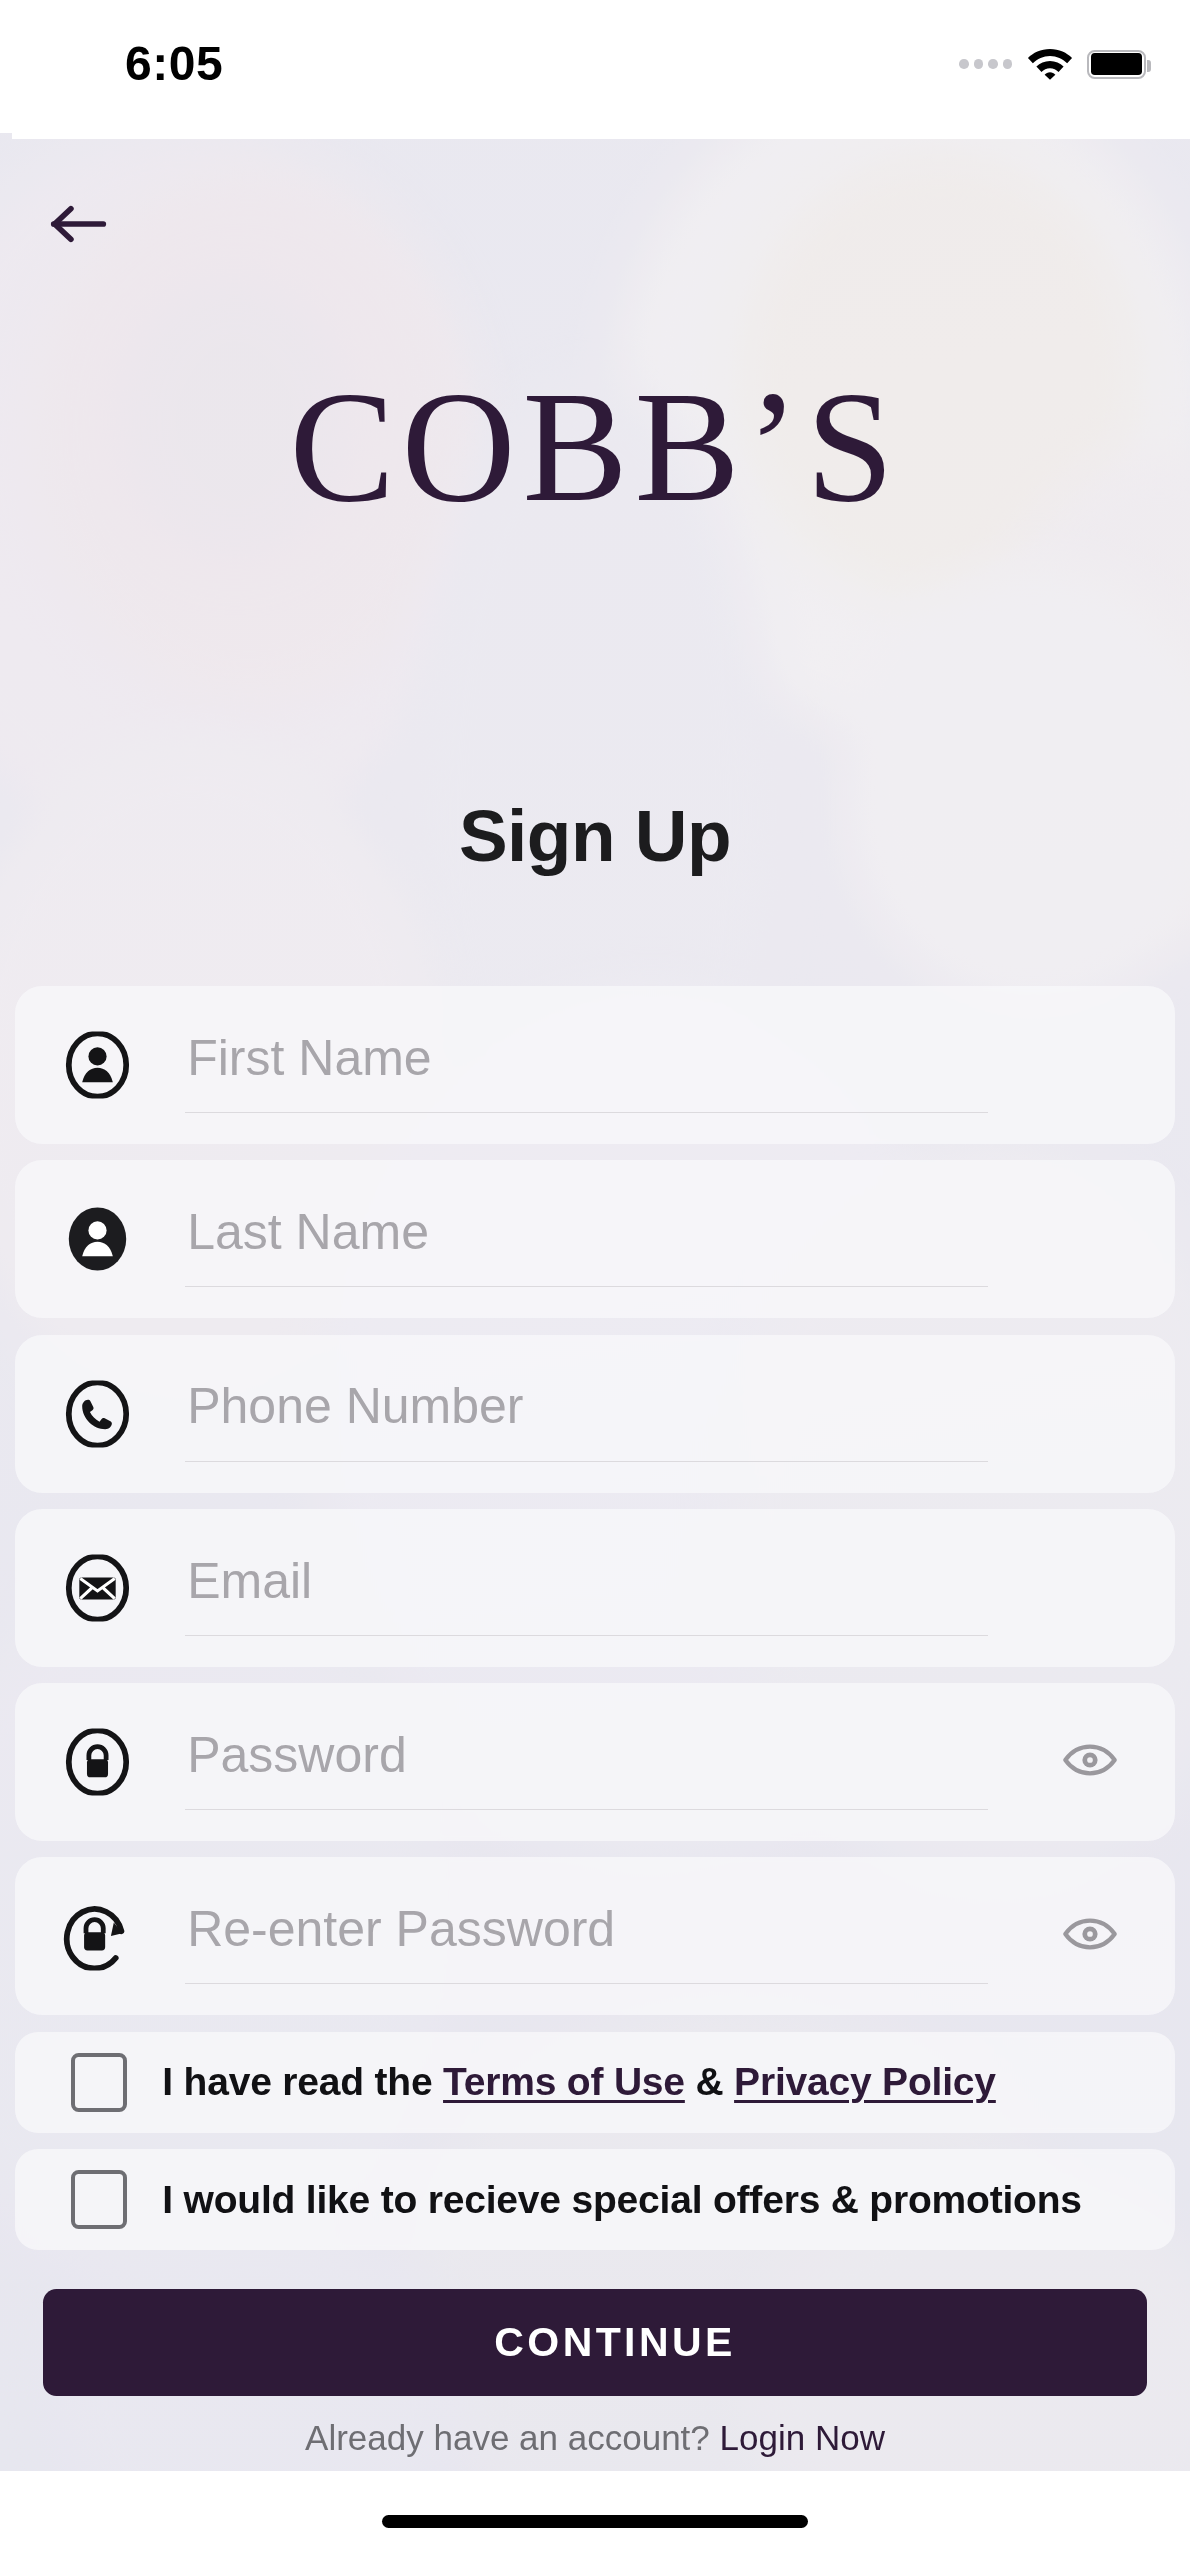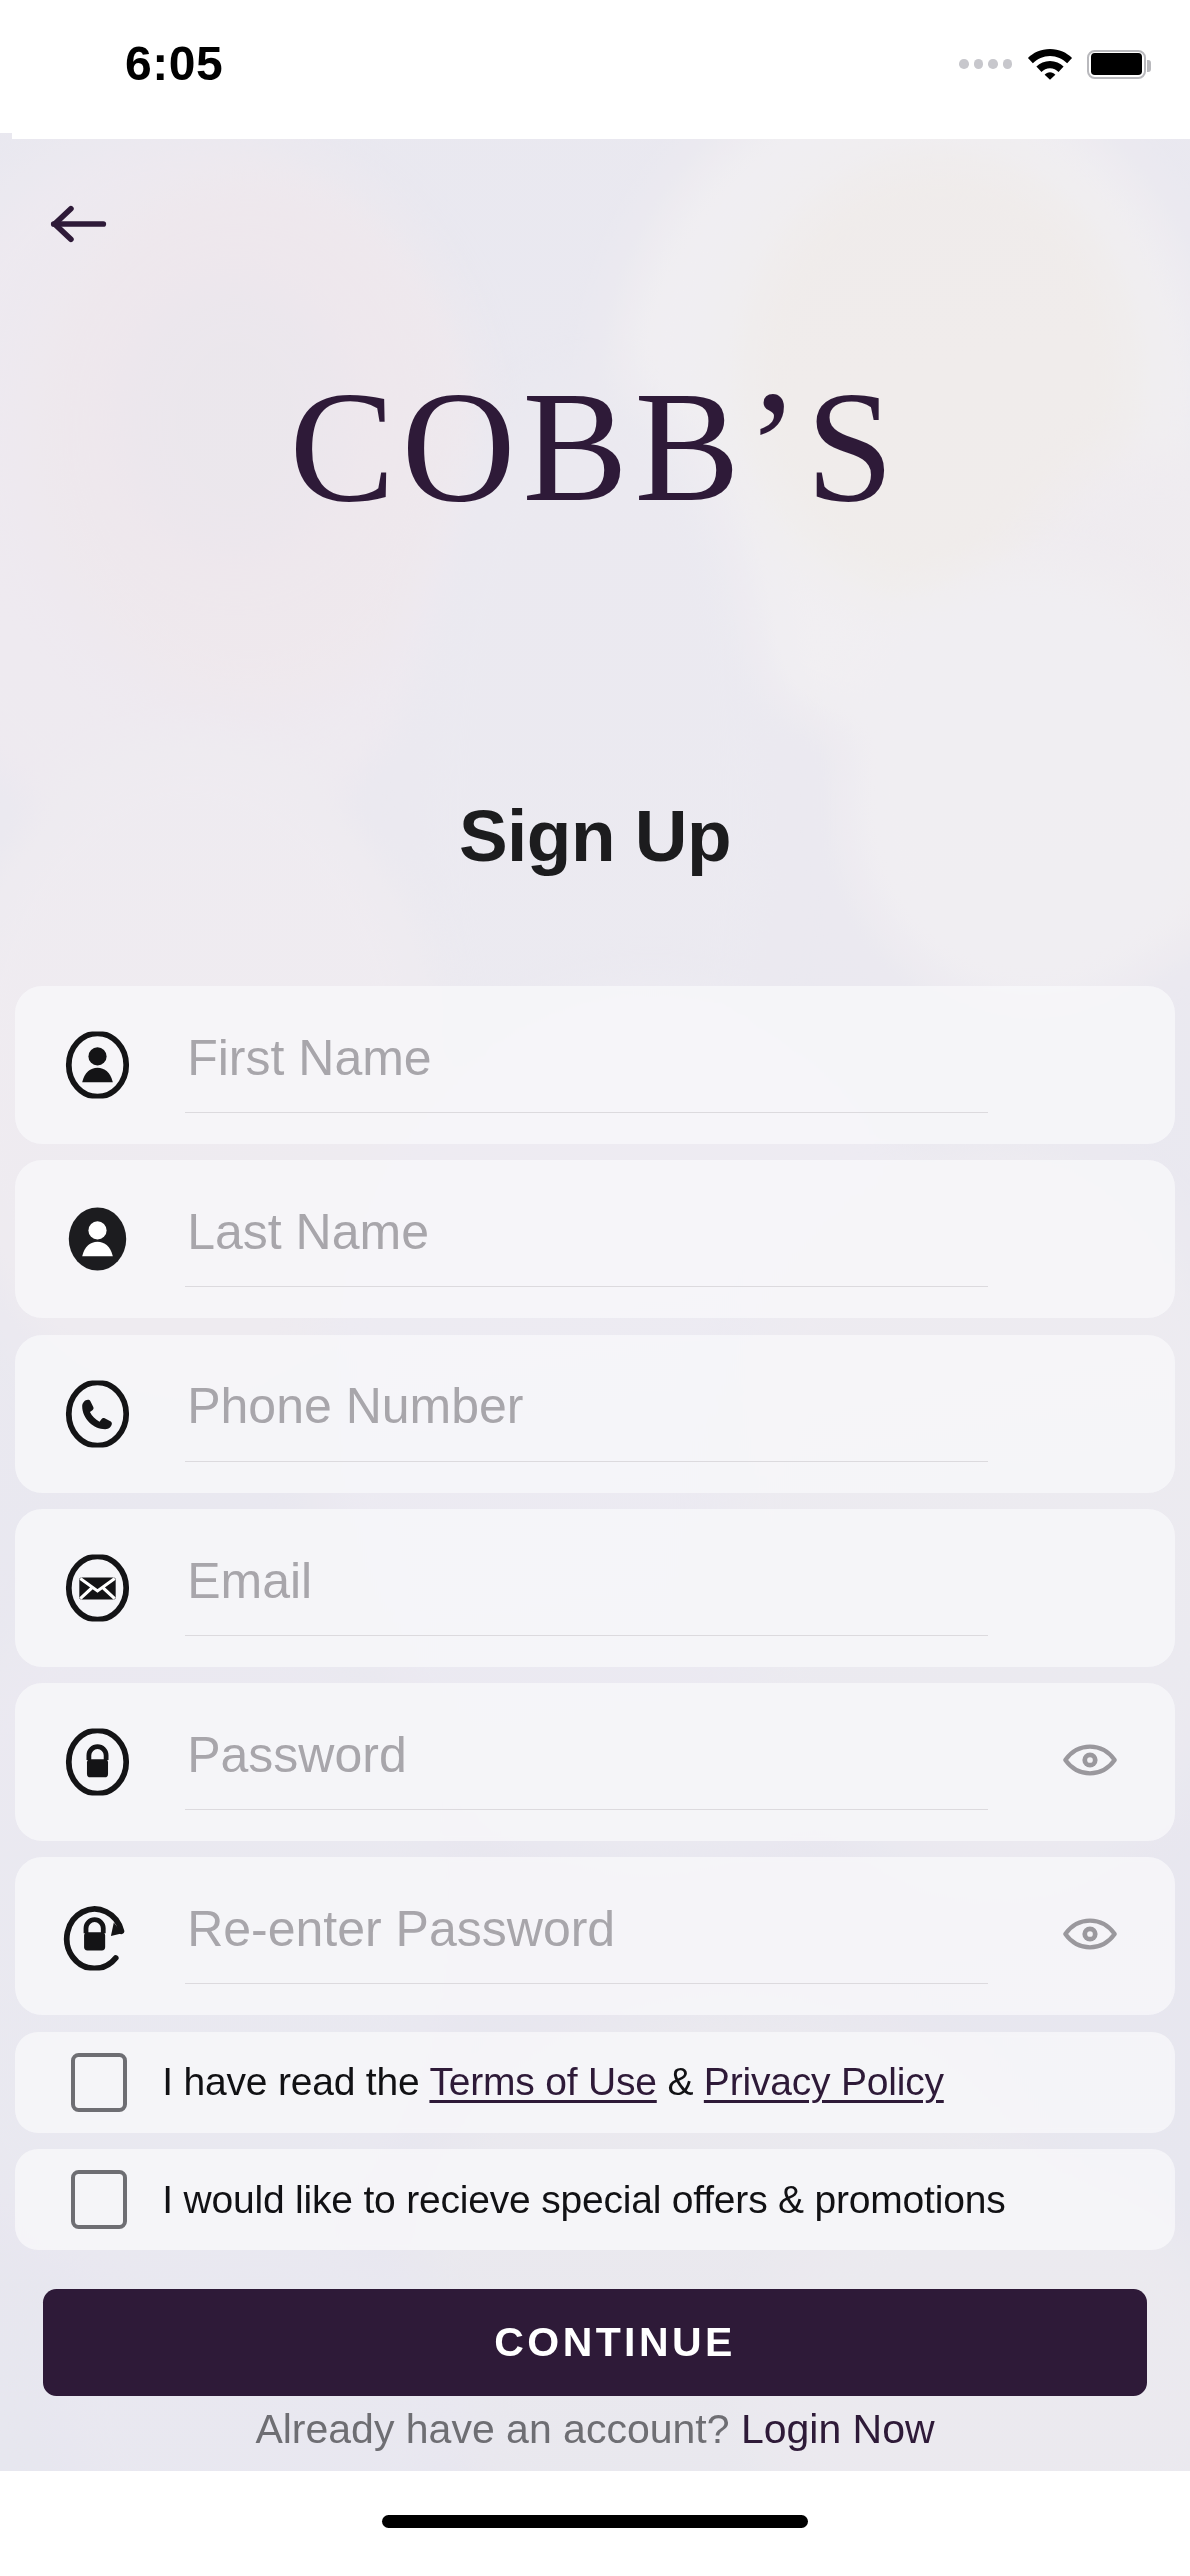--- a/index.html
+++ b/index.html
@@ -124,42 +124,42 @@
     border-radius:23px; margin-bottom:16.3px;
     display:flex; align-items:center;
     backdrop-filter:blur(2.9px);
   }
   .checkbox {
     margin-left:56px; width:56px; height:59px; flex:none;
     border:4.8px solid #6e6e73; border-radius:7.7px; background:transparent;
     cursor:pointer;
   }
   .check-label {
-    margin-left:35px; font-size:39px; font-weight:400;
+    margin-left:35px; font-size:39px; font-weight:700;
     color:#111114; letter-spacing:-0.2px; white-space:nowrap;
   }
   .check-label a {
     color:#2e1a38; text-decoration:underline;
     text-underline-offset:4.8px; text-decoration-thickness:2.9px;
   }
 
   
   .cta-wrap { position:absolute; top:2156px; left:0; width:1190px; z-index:10; }
   .cta {
     display:block; margin:0 auto;
     width:1104px; height:107px;
     background:#2e1a38; border:none; border-radius:13.4px;
     color:#ffffff; font-family:"Liberation Sans", sans-serif;
     font-size:41px; font-weight:700; letter-spacing:3.4px;
     cursor:pointer;
     padding-left:40px;
   }
   .login-line {
-    margin-top:10px; text-align:center;
-    font-size:41px; color:#6e6e73;
+    margin-top:22px; text-align:center;
+    font-size:35px; color:#6e6e73;
   }
   .login-line a { color:#2e1a38; text-decoration:none; }
 
   
   .homebar {
     position:absolute; bottom:0; left:0; width:1190px; height:99px;
     background:#ffffff; z-index:40;
   }
   .home-ind {
     position:absolute; left:50%; top:38px; transform:translateX(-50%);

